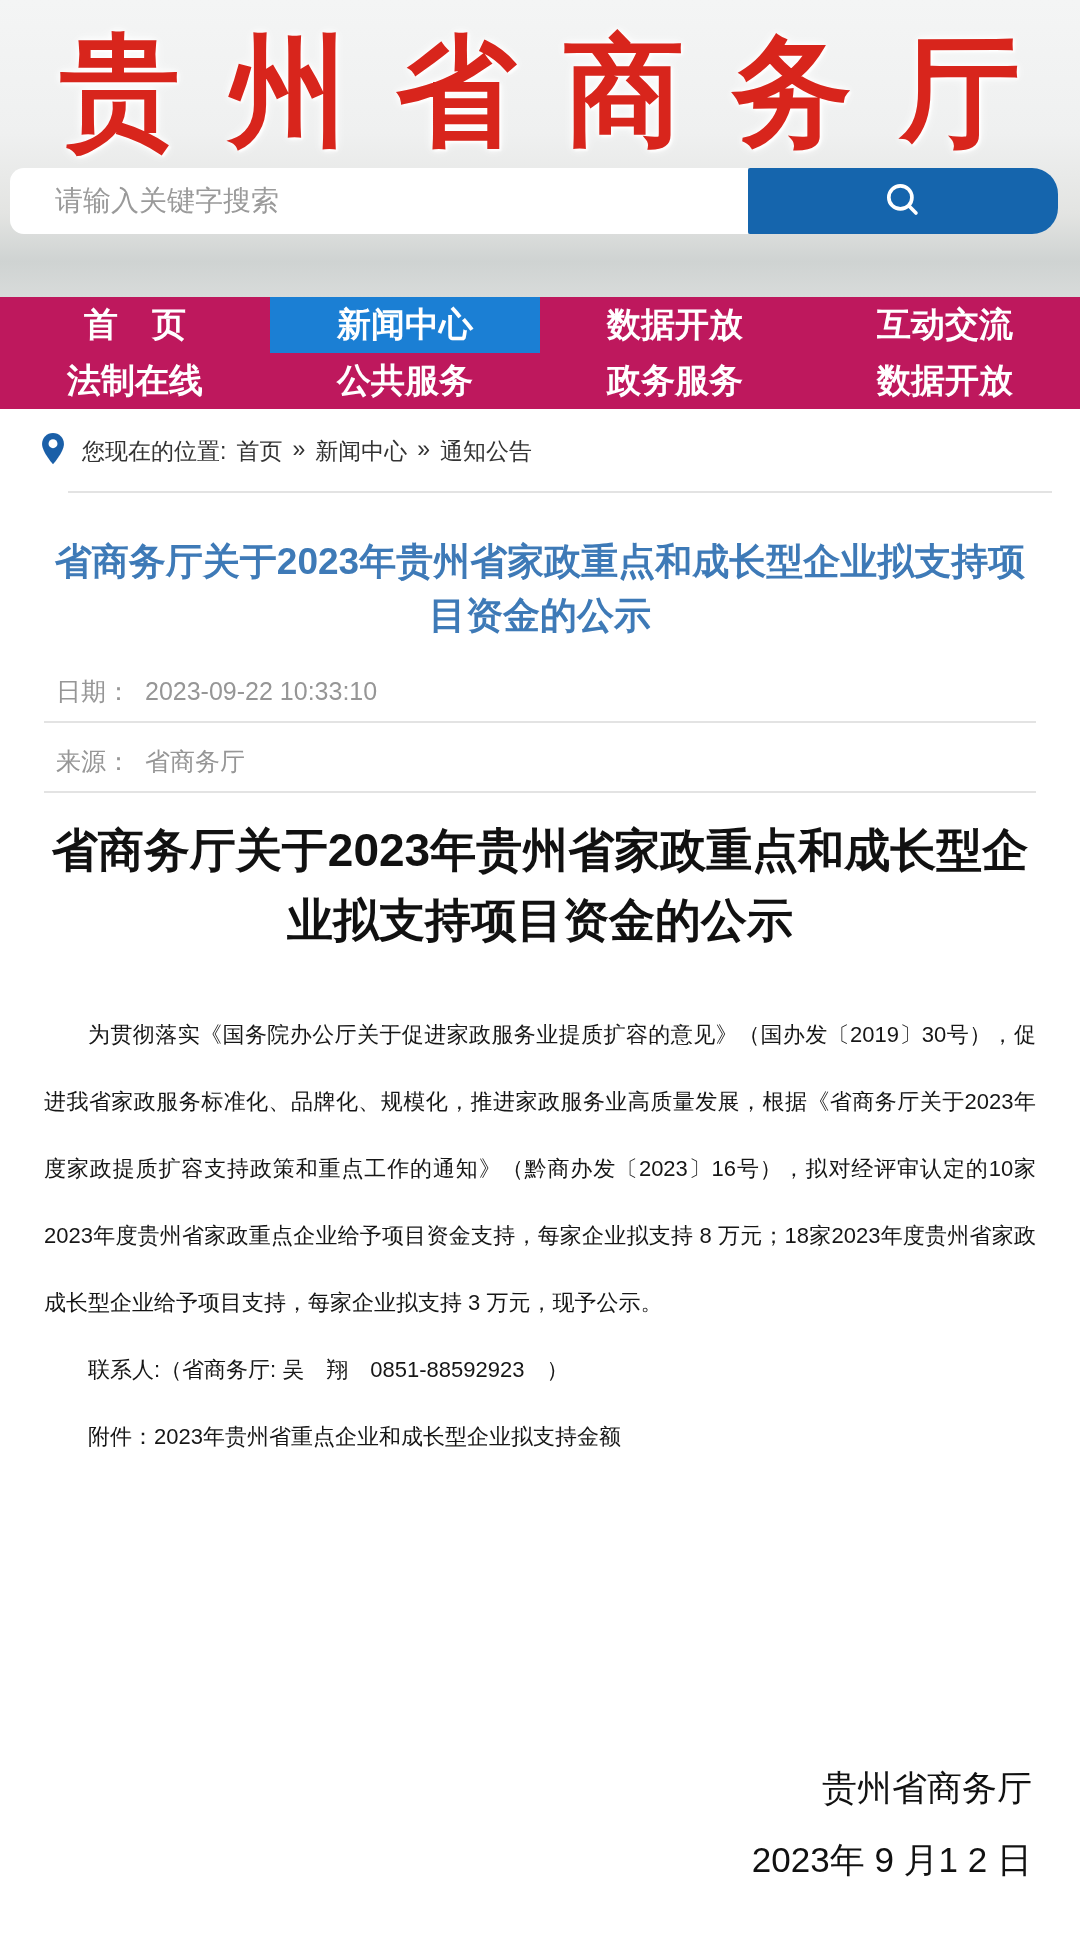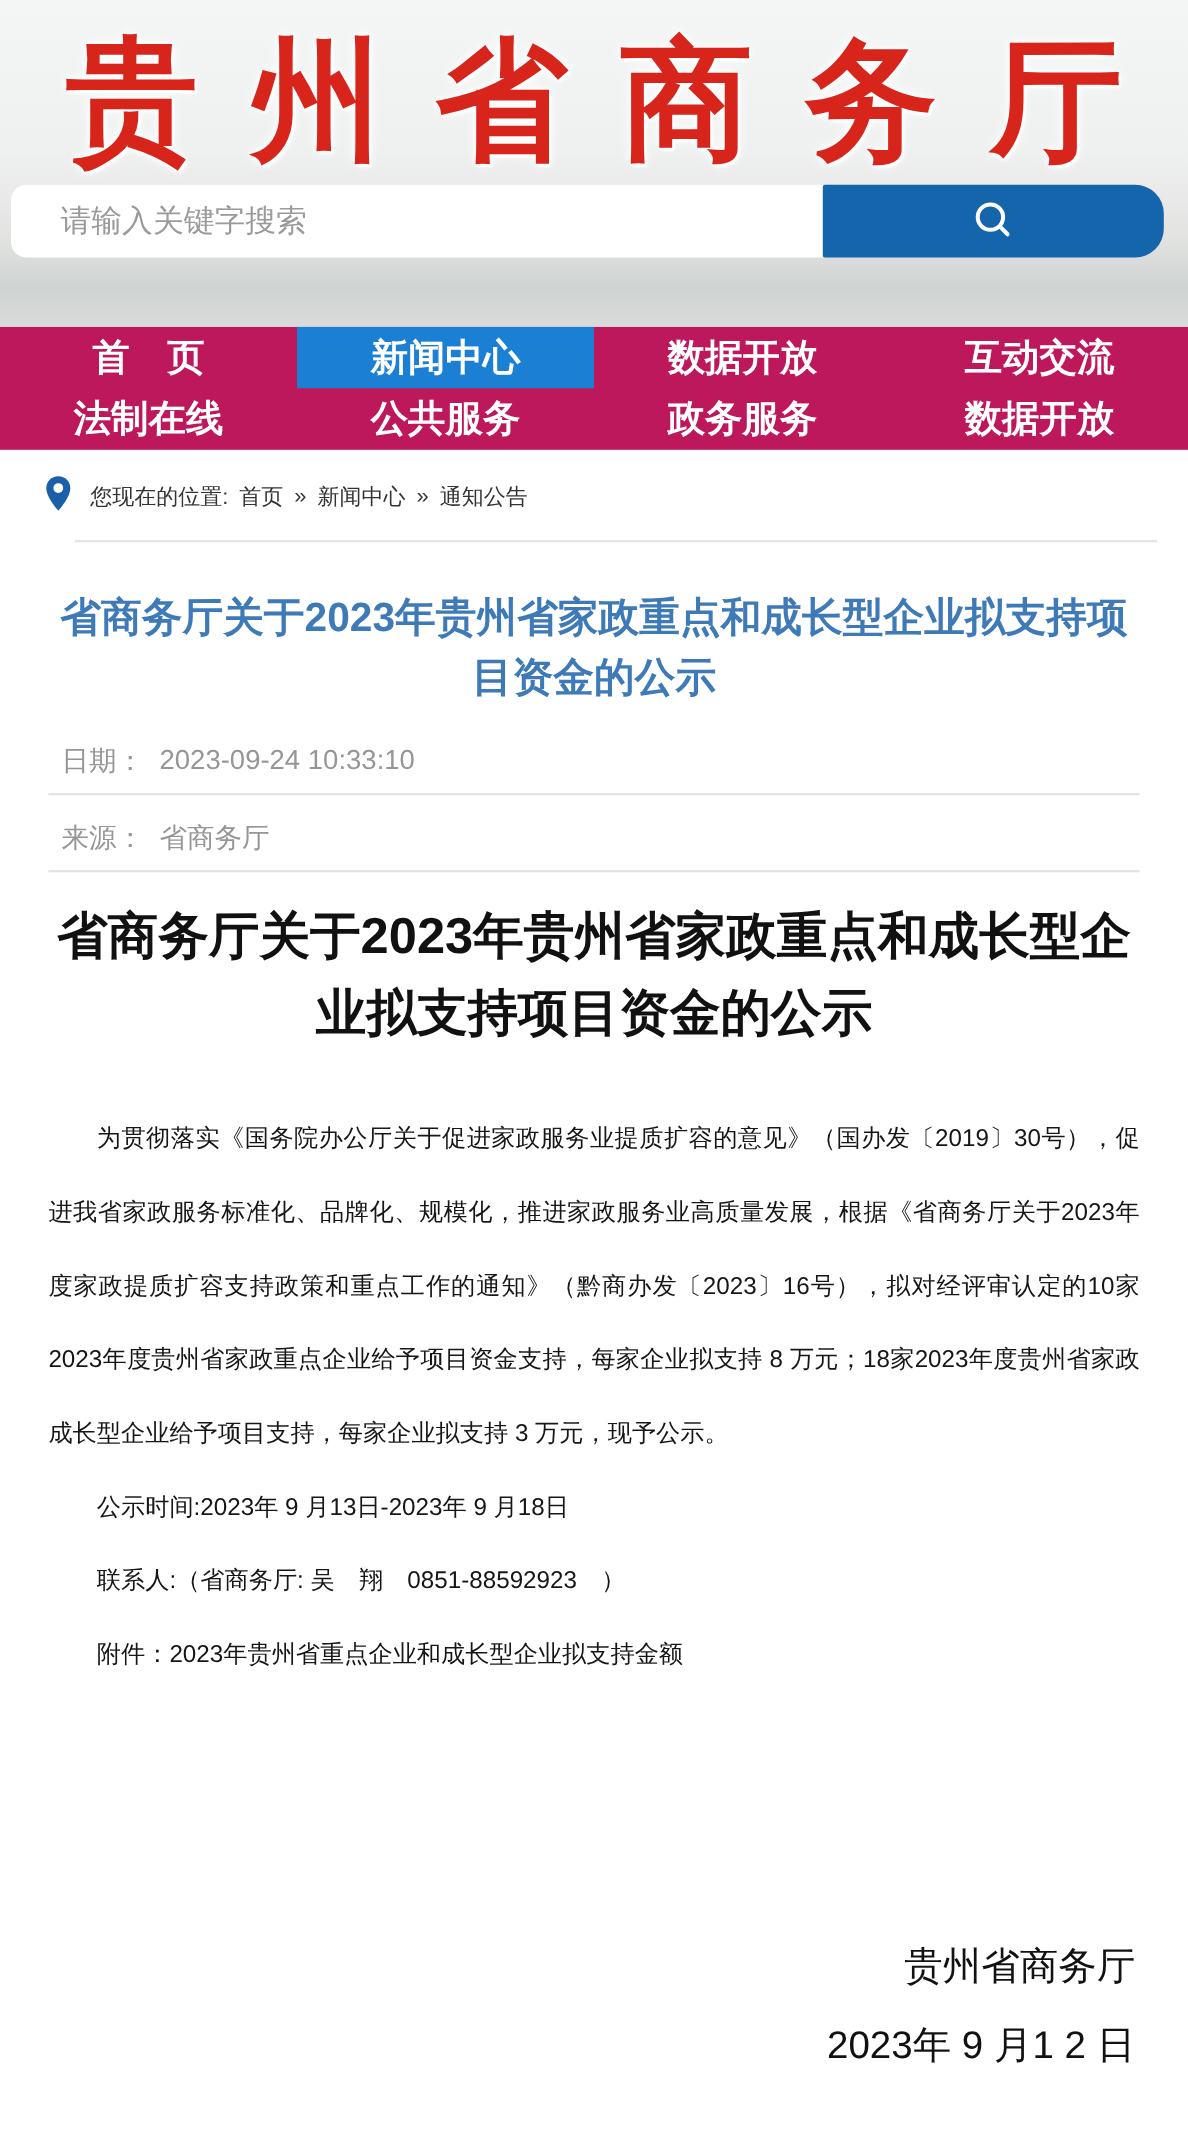--- a/index.html
+++ b/index.html
@@ -34,21 +34,21 @@
          grid-template-rows:56px 56px; }
   .nav-item { display:flex; align-items:center; justify-content:center;
               color:#ffffff; font-size:34px; font-weight:bold; cursor:pointer;
               white-space:nowrap; }
   .nav-item.active { background:#1b7fd4; }
 
   
   .crumb-bar { background:#ffffff; padding:24px 0 0 40px; }
   .crumb-line { display:flex; align-items:center; gap:16px; height:36px; }
   .crumb-line svg { width:26px; height:34px; flex:0 0 auto; }
-  .crumb-text { font-size:20px; color:#333333; display:flex; gap:10px; align-items:center; }
+  .crumb-text { font-size:23px; color:#333333; display:flex; gap:10px; align-items:flex-start; }
   .crumb-text a { color:#333333; text-decoration:none; cursor:pointer; }
   .rule { height:2px; background:#e3e3e3; margin:0 28px; }
   .crumb-rule { margin-top:22px; }
 
   
   .content { padding:0 44px; }
   .list-title { margin-top:42px; text-align:center; font-size:37px; font-weight:bold;
                 color:#3e7ab7; line-height:54px; padding:0 10px; }
   .meta { margin-top:30px; }
   .meta-row { display:flex; align-items:center; height:40px; padding:14px 12px 18px;
@@ -114,35 +114,34 @@
     </div>
     <div class="rule crumb-rule"></div>
   </div>
 
   <div class="content">
     <div class="list-title">省商务厅关于2023年贵州省家政重点和成长型企业拟支持项目资金的公示</div>
 
     <div class="meta">
       <div class="meta-row">
         <span class="meta-label">日期：</span>
-        <span>2023-09-24 10:33:10</span>
+        <span>2023-09-22 10:33:10</span>
       </div>
       <div class="rule"></div>
       <div class="meta-row">
         <span class="meta-label">来源：</span>
         <span>省商务厅</span>
       </div>
       <div class="rule"></div>
     </div>
 
     <div class="article-heading">省商务厅关于2023年贵州省家政重点和成长型企业拟支持项目资金的公示</div>
 
     <div class="body-text">
       <p>为贯彻落实《国务院办公厅关于促进家政服务业提质扩容的意见》（国办发〔2019〕30号），促进我省家政服务标准化、品牌化、规模化，推进家政服务业高质量发展，根据《省商务厅关于2023年度家政提质扩容支持政策和重点工作的通知》（黔商办发〔2023〕16号），拟对经评审认定的10家2023年度贵州省家政重点企业给予项目资金支持，每家企业拟支持 8 万元；18家2023年度贵州省家政成长型企业给予项目支持，每家企业拟支持 3 万元，现予公示。</p>
-      <p>公示时间:2023年 9 月13日-2023年 9 月18日</p>
       <p>联系人:（省商务厅: 吴　翔　0851-88592923　）</p>
       <p>附件：2023年贵州省重点企业和成长型企业拟支持金额</p>
     </div>
   </div>
 
   <div class="signature">
     <div>贵州省商务厅</div>
     <div>2023年 9 月1 2 日</div>
   </div>
 

